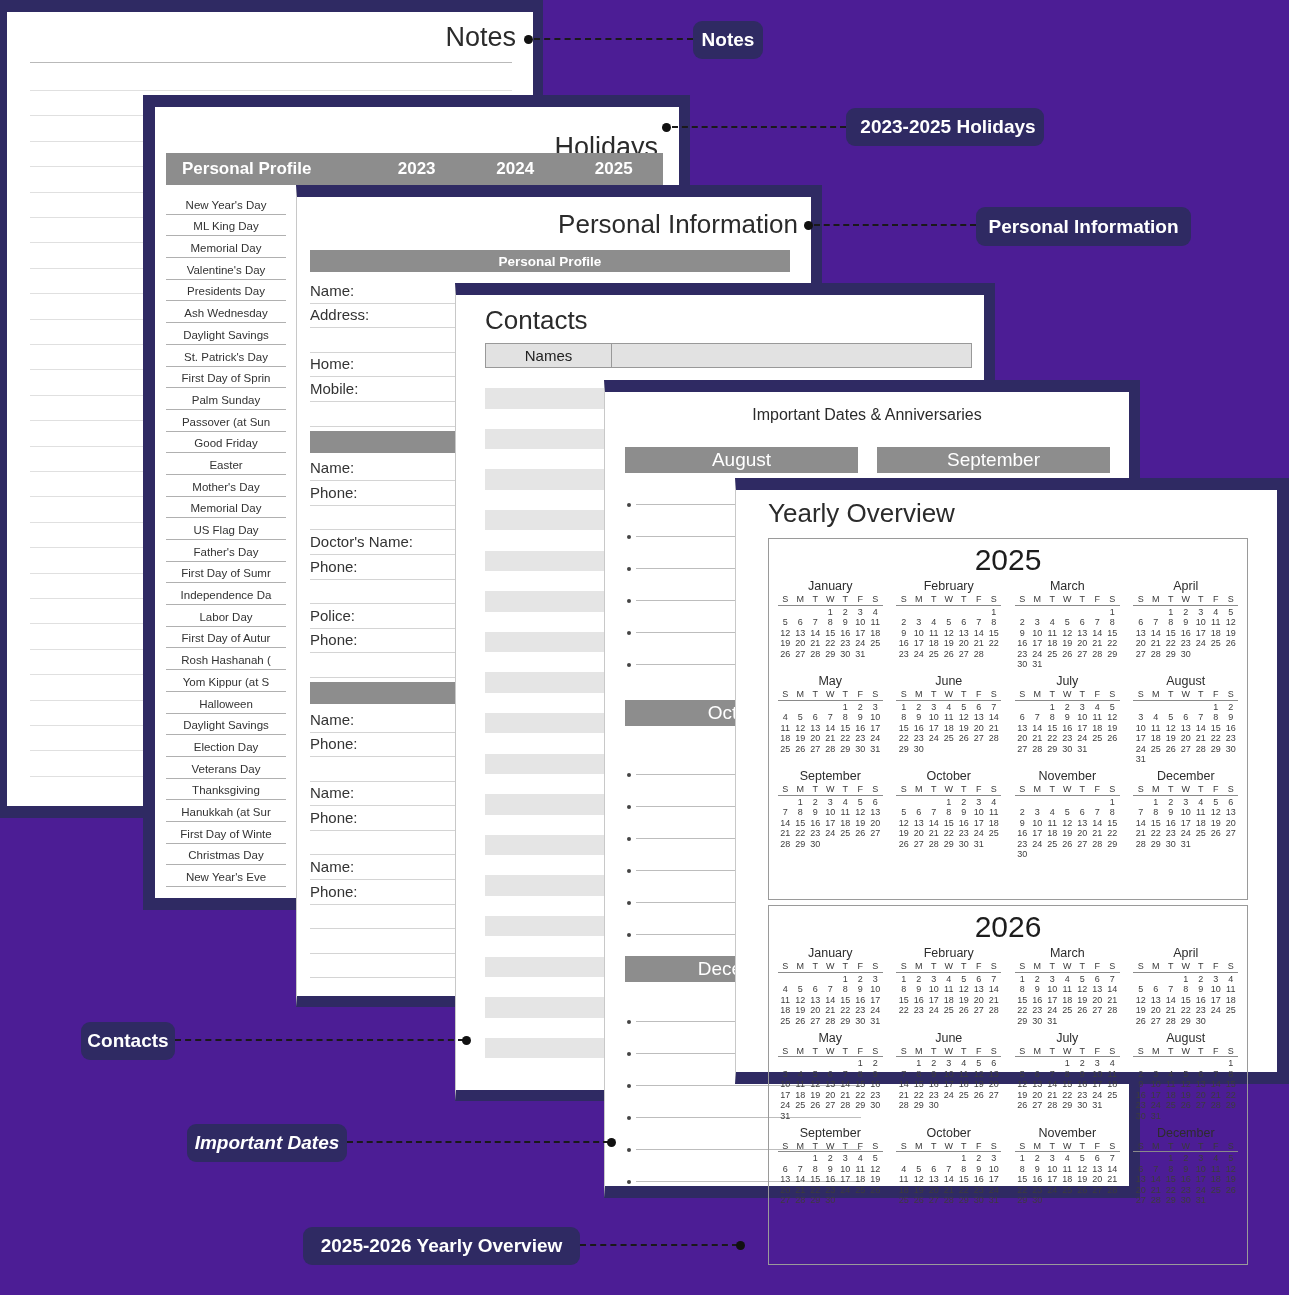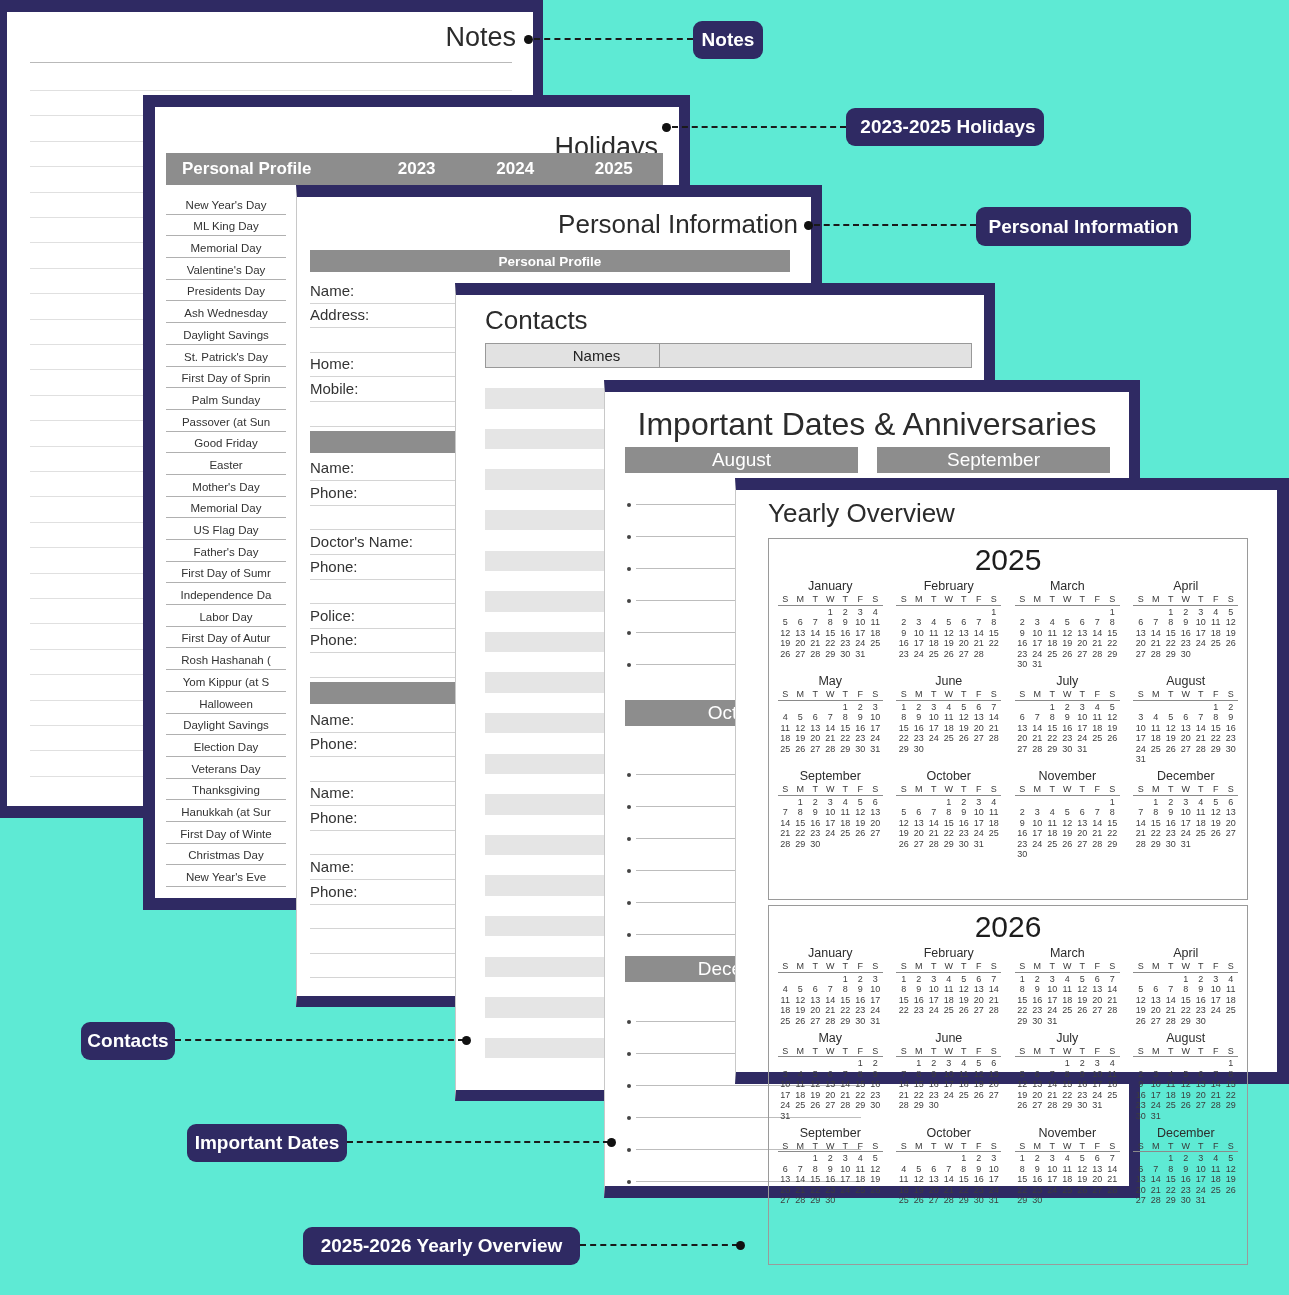--- a/index.html
+++ b/index.html
@@ -1,17 +1,17 @@
 <!DOCTYPE html>
 <html><head>
 <meta charset="utf-8">
 <style>
   html,body{margin:0;padding:0;background:#fff;}
   body{font-family:"Liberation Sans",sans-serif;}
-  #canvas{position:relative;width:1289px;height:1295px;background:#5eead4;overflow:hidden;}
+  #canvas{position:relative;width:1289px;height:1295px;background:#4c1d95;overflow:hidden;}
   .page{position:absolute;background:#fff;border-style:solid;box-sizing:border-box;}
   .page-title{position:absolute;color:#2b2b2b;font-weight:400;white-space:nowrap;}
   .graybar{position:absolute;background:#8d8d8d;color:#fff;font-weight:bold;display:flex;align-items:center;justify-content:center;box-sizing:border-box;}
   
   .ruled{position:absolute;border-top:1px solid #e0e0e0;}
   
   .hol-row{box-sizing:border-box;height:21.7px;border-bottom:1px solid #b0b0b0;font-size:11.5px;color:#333;display:flex;align-items:flex-end;justify-content:center;padding-bottom:3px;white-space:nowrap;overflow:hidden;}
   
   .pi-row{box-sizing:border-box;height:24.6px;border-bottom:1px solid #d4d4d4;font-size:15px;color:#333;display:flex;align-items:flex-end;padding-bottom:4px;}
   .pi-bar{height:22px;background:#8d8d8d;margin:4px 0;}
@@ -156,21 +156,21 @@
         <div class="pi-row">Phone:</div>
         <div class="pi-row"></div>
         <div class="pi-row"></div>
         <div class="pi-row"></div>
       </div>
   </div>
 
   <div class="page" style="left:455px;top:283px;width:540px;height:818px;border-width:12px 11px 11px 1px;border-color:#2f2a63 #2f2a63 #2f2a63 #c8c8c8;z-index:4;">
     <div class="page-title" style="left:29px;top:10px;font-size:26px;">Contacts</div>
     <div class="ct-head" style="left:29px;top:48px;width:487px;height:25px;">
-      <div style="width:126px;border-right:1px solid #999;margin-left:48px;">Names</div>
+      <div style="width:126px;border-right:1px solid #999;">Names</div>
     </div>
     <div id="ct-rows" style="position:absolute;left:29px;top:73px;width:487px;">
         <div class="ct-stripe"></div>
         <div class="ct-stripe g"></div>
         <div class="ct-stripe"></div>
         <div class="ct-stripe g"></div>
         <div class="ct-stripe"></div>
         <div class="ct-stripe g"></div>
         <div class="ct-stripe"></div>
         <div class="ct-stripe g"></div>
@@ -198,21 +198,21 @@
         <div class="ct-stripe g"></div>
         <div class="ct-stripe"></div>
         <div class="ct-stripe g"></div>
         <div class="ct-stripe"></div>
         <div class="ct-stripe g"></div>
         <div class="ct-stripe"></div>
       </div>
   </div>
 
   <div class="page" style="left:604px;top:380px;width:536px;height:818px;border-width:12px 11px 12px 1px;border-color:#2f2a63 #2f2a63 #2f2a63 #c8c8c8;z-index:5;">
-    <div class="page-title" style="top:14px;left:0;width:100%;text-align:center;font-size:32px;">Important Dates &amp; Anniversaries</div>
+    <div class="page-title" style="top:14px;left:0;width:100%;text-align:center;font-size:16px;">Important Dates &amp; Anniversaries</div>
     <div class="graybar" style="left:20px;top:55px;width:233px;height:26px;font-size:19px;font-weight:400;">
       <span>August</span>
     </div>
     <div class="graybar" style="left:272px;top:55px;width:233px;height:26px;font-size:19px;font-weight:400;">
       <span>September</span>
     </div>
     <div id="id-rows-a" style="position:absolute;left:20px;top:81px;width:240px;">
         <div class="id-row">
           <span class="b"></span>
           <span class="l"></span>
@@ -1529,21 +1529,21 @@
   <div class="badge" style="left:846px;top:108px;width:198px;height:38px;padding-left:12px;">2023-2025 Holidays</div>
 
   <div class="dot" style="left:804px;top:221px;"></div>
   <div class="dash" style="left:814px;top:224px;width:162px;"></div>
   <div class="badge" style="left:976px;top:207px;width:215px;height:39px;">Personal Information</div>
 
   <div class="badge" style="left:81px;top:1022px;width:94px;height:38px;">Contacts</div>
   <div class="dash" style="left:175px;top:1039px;width:289px;"></div>
   <div class="dot" style="left:462px;top:1036px;"></div>
 
-  <div class="badge" style="left:187px;top:1124px;width:160px;height:38px;">Important Dates</div>
+  <div class="badge" style="left:187px;top:1124px;width:160px;height:38px;font-style:italic;">Important Dates</div>
   <div class="dash" style="left:347px;top:1141px;width:262px;"></div>
   <div class="dot" style="left:607px;top:1138px;"></div>
 
   <div class="badge" style="left:303px;top:1227px;width:277px;height:38px;">2025-2026 Yearly Overview</div>
   <div class="dash" style="left:580px;top:1244px;width:158px;"></div>
   <div class="dot" style="left:736px;top:1241px;"></div>
 
 </div>
 
 </body></html>

